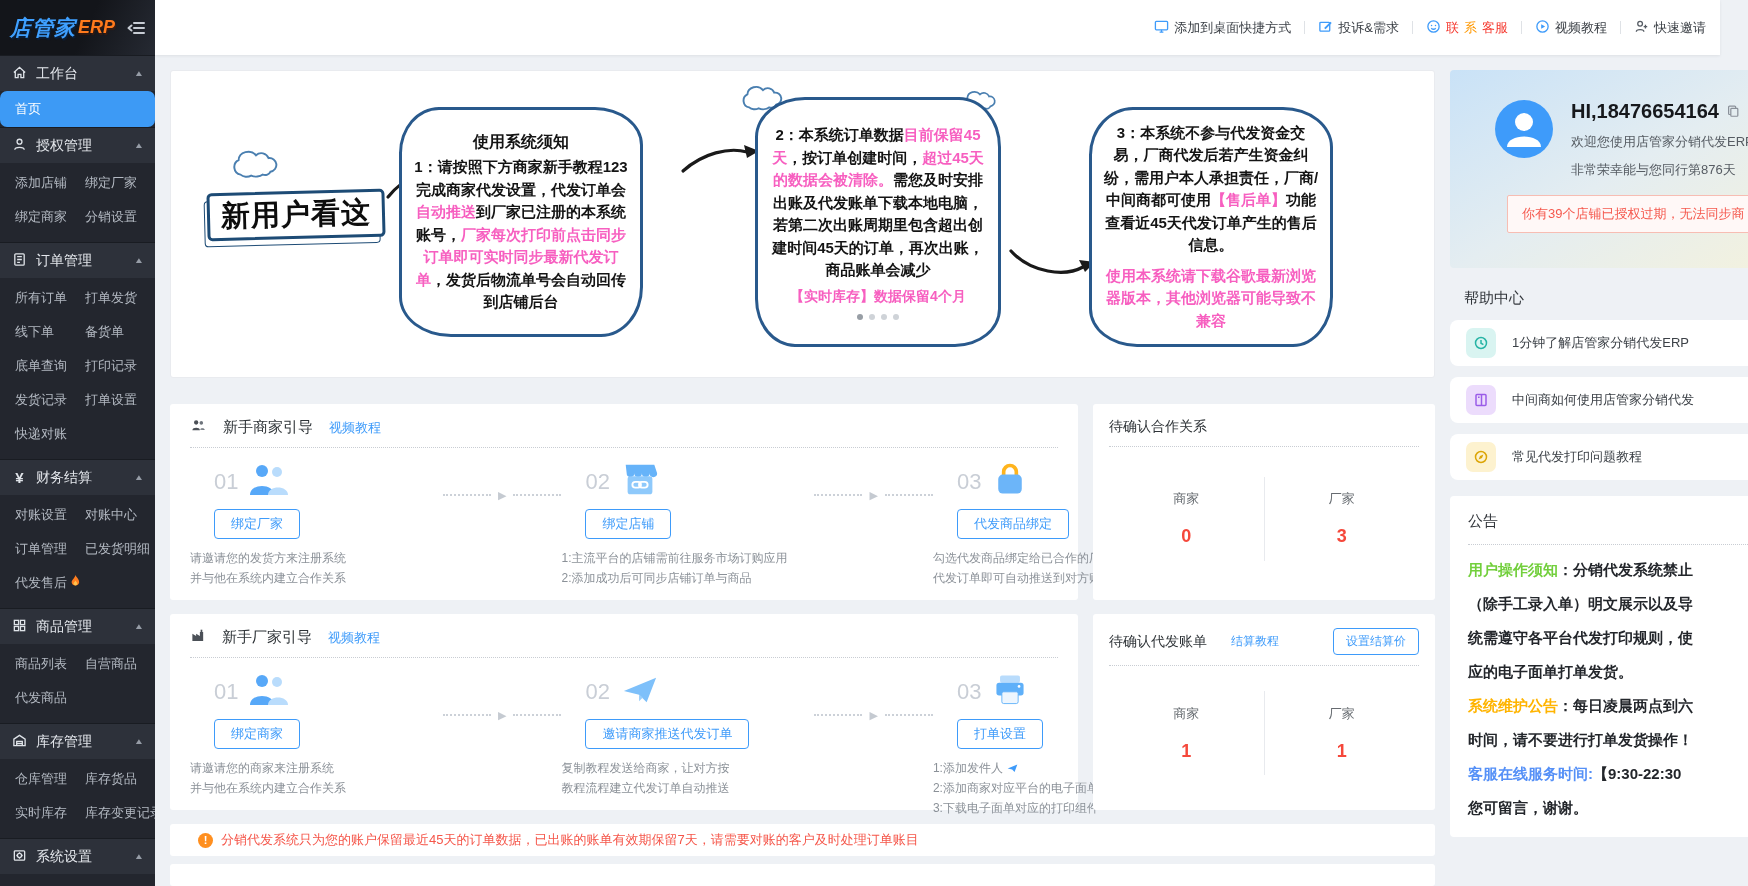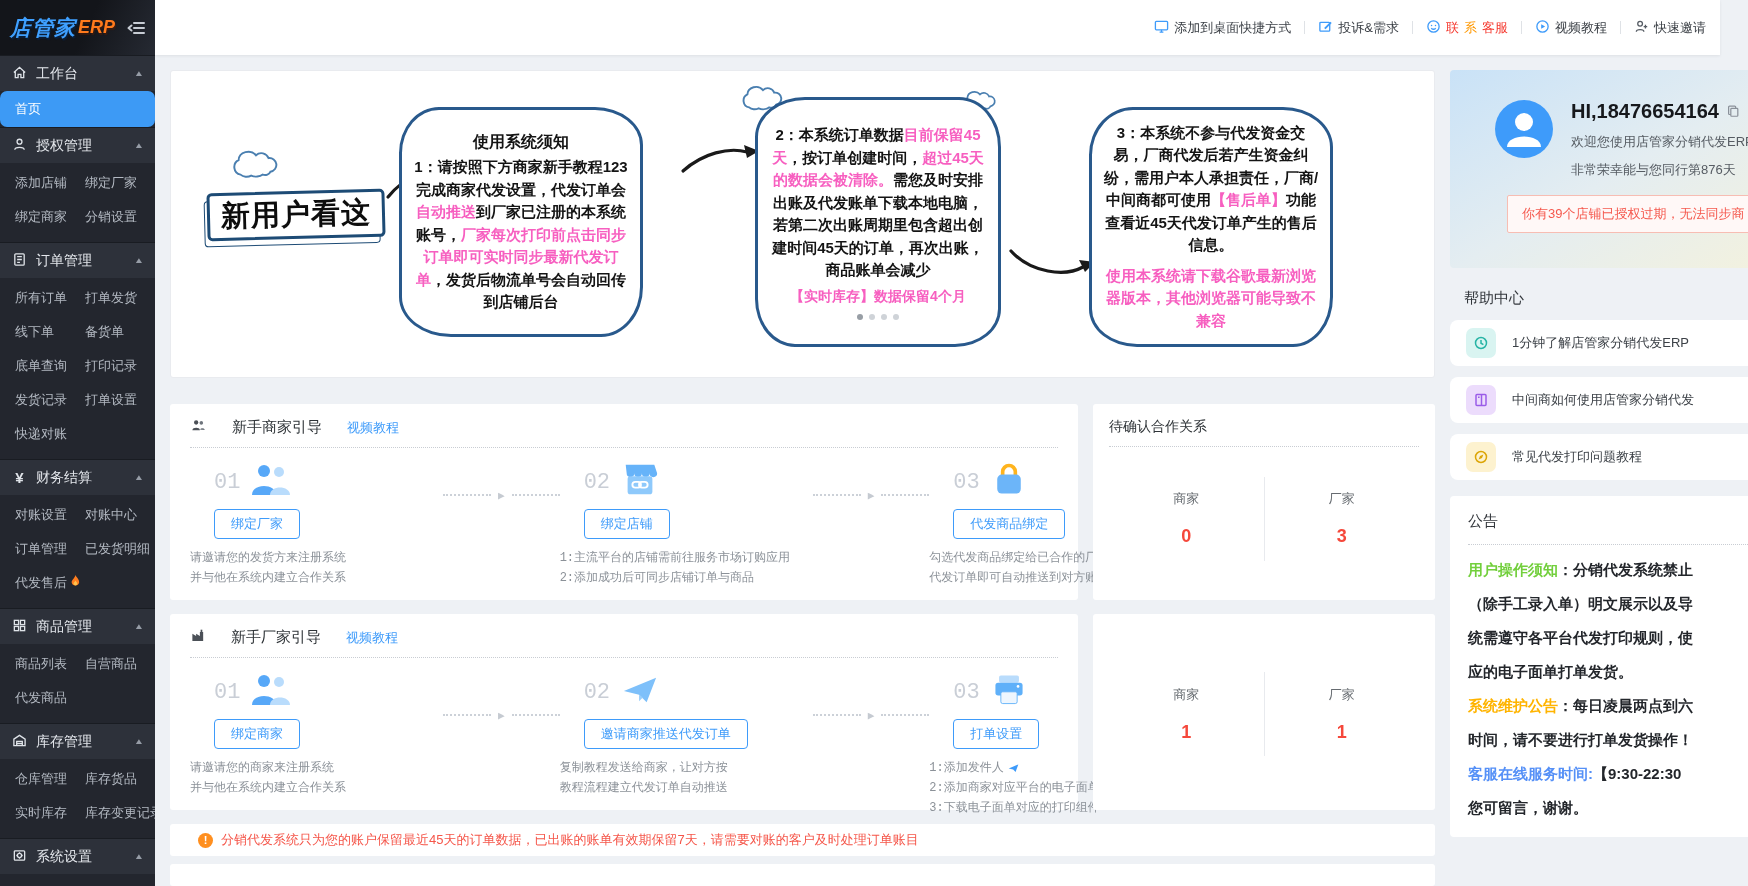--- a/index.html
+++ b/index.html
@@ -50,24 +50,24 @@
   .pk{color:#f75fc0;}
   .b2-footer{color:#f75fc0;font-size:14px;margin-top:4px;}
   .dots{display:flex;justify-content:center;gap:6px;margin-top:7px;}
   .dot{width:6px;height:6px;border-radius:50%;background:#cfd3d8;cursor:pointer;}
   .dot.on{background:#989ea5;}
   .b3-warn{color:#f75fc0;margin-top:8px;}
   .comic-arrow,.cloud{position:absolute;}
   
   .row{display:flex;gap:15px;margin-bottom:14px;}
   .guide-card{width:908px;height:196px;box-sizing:border-box;padding:14px 20px 12px;}
-  .sec-header{display:flex;align-items:center;gap:25px;padding-bottom:10px;border-bottom:1px dotted #c9cdd3;}
+  .sec-header{display:flex;align-items:center;gap:16px;padding-bottom:10px;border-bottom:1px dotted #c9cdd3;}
   .sec-title{font-size:15px;color:#2f3438;}
   .sec-link{font-size:13px;color:#3e9bfa;cursor:pointer;}
-  .steps{display:flex;margin-top:14px;font-family:Liberation Mono, monospace;}
+  .steps{display:flex;margin-top:14px;}
   .step{width:253px;flex:none;}
   .step-head{display:flex;align-items:center;gap:10px;margin-left:24px;height:40px;}
   .step-num{font-size:22px;color:#c9ced6;}
   .step-btn{display:inline-block;margin:7px 0 0 24px;padding:5px 16px;border:1px solid #3e9bfa;color:#3e9bfa;border-radius:4px;font-size:13px;background:#fff;cursor:pointer;white-space:nowrap;}
   .step-desc{margin-top:10px;font-size:12px;color:#8b9198;line-height:1.65;}
   .step-desc .dline{display:flex;align-items:center;gap:4px;}
   .step-arrow{flex:1;display:flex;align-items:center;justify-content:center;gap:7px;margin-top:-60px;}
   .dotseg{width:48px;border-top:2px dotted #ccd1d8;display:inline-block;}
   .caret{color:#c5cad1;font-size:11px;}
   
@@ -493,20 +493,25 @@
                     <path d="M1 8 L15 2 L11 13 L7.5 9.5 Z" fill="#3e9bfa"></path>
                   </svg>
                 </div>
               <div>3:下载电子面单对应的打印组件</div>
             </div>
           </div>
         </div>
       </div>
 
       <div class="card panel">
+        <div class="sec-header">
+          <span class="panel-title">待确认代发账单</span>
+          <span class="panel-link">结算教程</span>
+          <span class="panel-btn">设置结算价</span>
+        </div>
         <div class="panel-body">
           <div class="pcol">
             <div class="lab">商家</div>
             <div class="val">1</div>
           </div>
           <div class="pdiv"></div>
           <div class="pcol">
             <div class="lab">厂家</div>
             <div class="val">1</div>
           </div>

